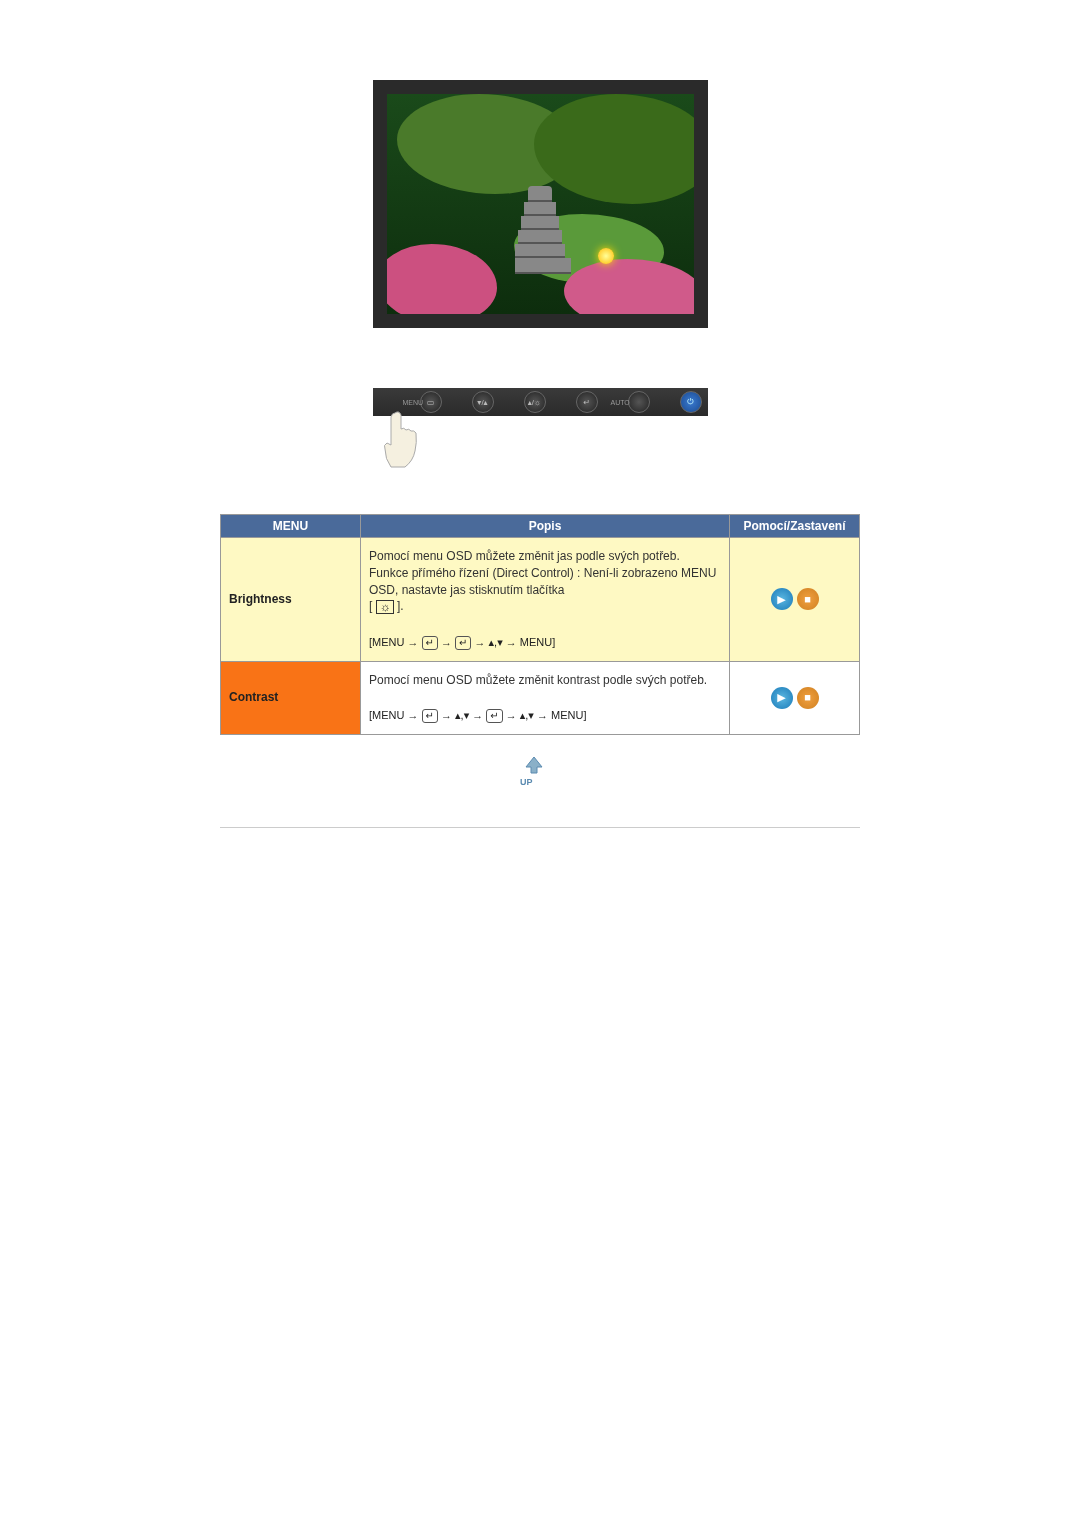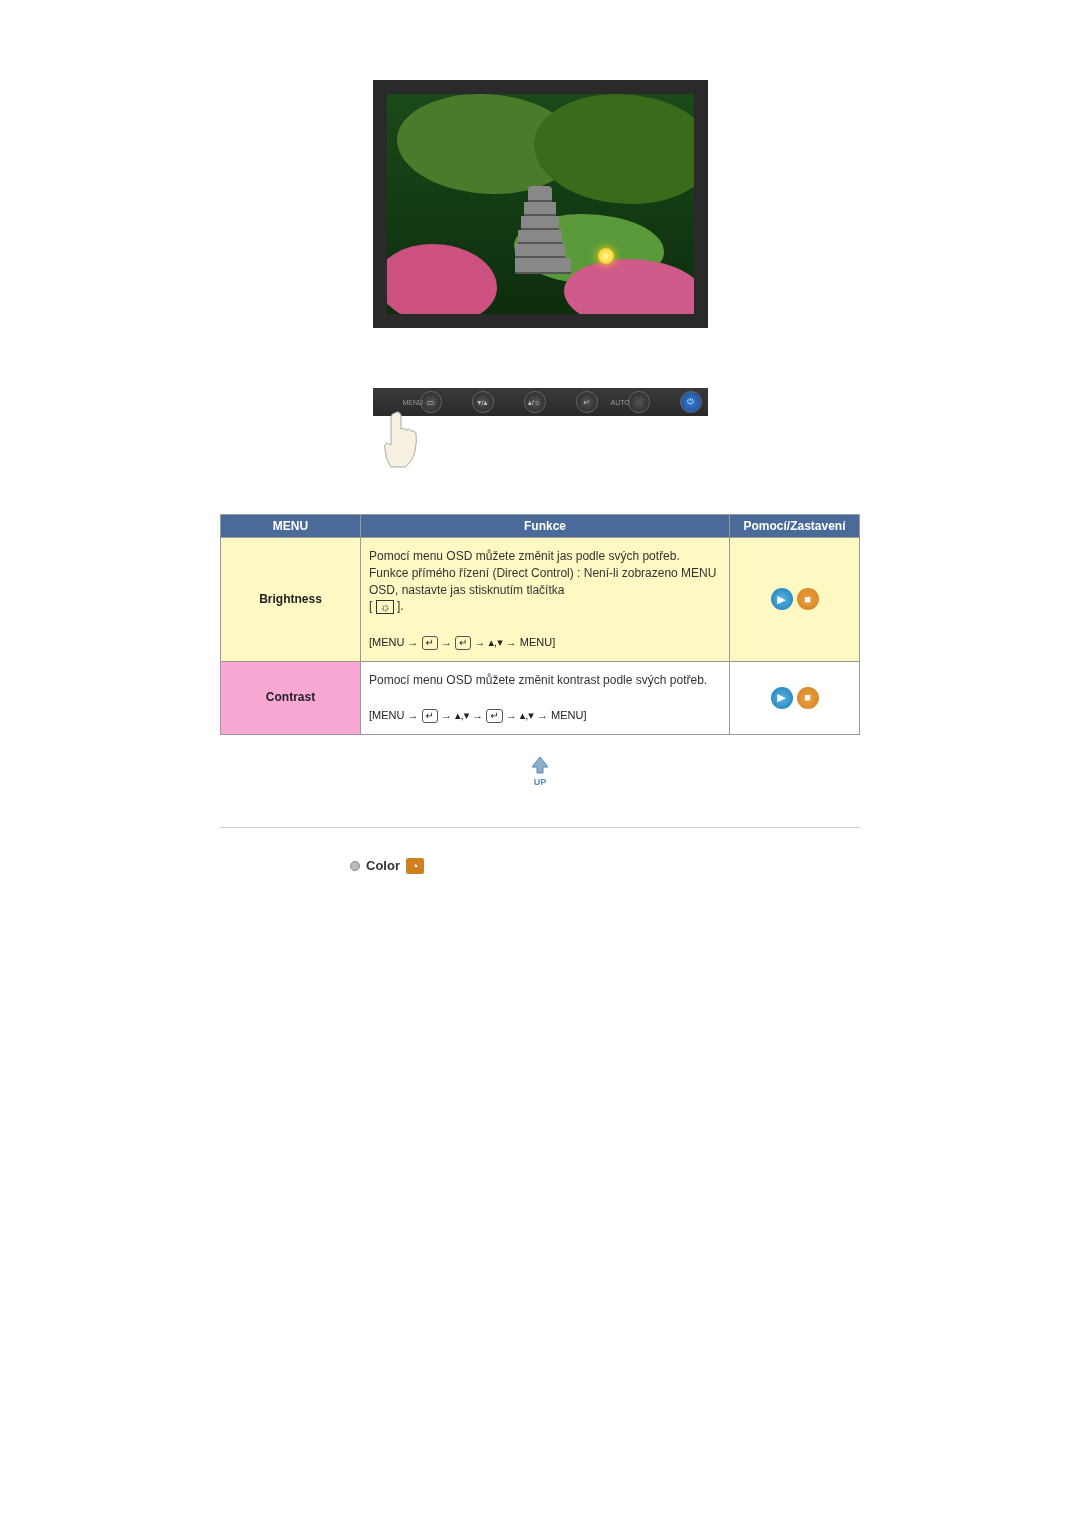--- a/index.html
+++ b/index.html
@@ -110,21 +110,21 @@
     font-size: 12px;
   }
   table.osd-table td {
     border: 1px solid #999;
     padding: 10px 8px;
     vertical-align: middle;
     font-size: 12px;
     line-height: 1.4;
   }
   table.osd-table td.menu-col {
-    text-align: center;
+    text-align: left;
     font-weight: bold;
     color: #222;
     width: 140px;
     background:#f3f3f3;
   }
   table.osd-table tr.alt td { background:#fef9c3; }
   table.osd-table td.play-col { width: 130px; text-align:center; }
   .direct-control { font-weight: normal; }
   .nav-seq {
     font-size: 11px; color:#222;
@@ -153,21 +153,20 @@
     display:flex;align-items:center;justify-content:center;
     color:#fff;font-size:11px;
   }
   .play { background: radial-gradient(#5ab6e0,#1a7ab8); }
   .stop { background: radial-gradient(#f0a040,#d08020); }
 
   .up-link {
     display:block;
     width:40px;
     margin:20px auto 40px auto;
-    text-align:center;
     font-size:9px;
     font-weight:bold;
     color:#5a8ab0;
   }
 
   .hr { border:0; border-top:1px solid #ccc; margin:30px 50px; }
 
   .section-heading {
     margin-left: 180px;
     font-weight: bold;
@@ -229,42 +228,42 @@
     </div>
     <svg class="hand" viewBox="0 0 50 60">
       <path d="M12 2 q4 -3 6 2 l0 14 q3 -2 5 1 q3 -2 5 1 q3 -1 5 2 q1 10 -1 18 q-2 10 -10 16 l-14 0 q-6 -8 -6 -18 q-2 -4 2 -6 l4 2 l0 -28 q1 -4 4 -4 z" fill="#f5f0e0" stroke="#aaa" stroke-width="1"></path>
     </svg>
   </div>
 
   <table class="osd-table">
     <thead>
       <tr>
         <th>MENU</th>
-        <th>Funkce</th>
+        <th>Popis</th>
         <th>Pomocí/Zastavení</th>
       </tr>
     </thead>
     <tbody>
       <tr class="alt">
         <td class="menu-col">Brightness</td>
         <td>
           <span>Pomocí menu OSD můžete změnit jas podle svých potřeb.</span><br>
           <span class="direct-control">Funkce přímého řízení (Direct Control)</span><span> : Není-li zobrazeno MENU OSD, nastavte jas stisknutím tlačítka</span><br>
           <span>[ </span><span class="sun-icon"></span><span> ].</span>
           <div class="nav-seq">[MENU → <span class="kbd-icon">↵</span> → <span class="kbd-icon">↵</span> → ▴,▾ → MENU]</div>
         </td>
         <td class="play-col">
           <div class="media-btns">
             <div class="media-btn play">▶</div>
             <div class="media-btn stop">■</div>
           </div>
         </td>
       </tr>
       <tr>
-        <td class="menu-col" style="background:#f9a8d4">Contrast</td>
+        <td class="menu-col" style="background:#f97316">Contrast</td>
         <td>
           <span>Pomocí menu OSD můžete změnit kontrast podle svých potřeb.</span>
           <div class="nav-seq">[MENU → <span class="kbd-icon">↵</span> → ▴,▾ → <span class="kbd-icon">↵</span> → ▴,▾ → MENU]</div>
         </td>
         <td class="play-col">
           <div class="media-btns">
             <div class="media-btn play">▶</div>
             <div class="media-btn stop">■</div>
           </div>
         </td>
@@ -274,19 +273,14 @@
 
   <a class="up-link">
     <svg width="28" height="20" viewBox="0 0 28 20">
       <path d="M14 2 L22 12 L17 12 L17 18 L11 18 L11 12 L6 12 Z" fill="#8ab0c8" stroke="#5a8ab0"></path>
     </svg><br>
     <span>UP</span>
   </a>
 
   <hr class="hr">
 
-  <div class="section-heading">
-    <span class="bullet-dot"></span>
-    <span>Color</span>
-    <span class="color-badge">◔</span>
-  </div>
 
 </div>
 
 </body></html>

